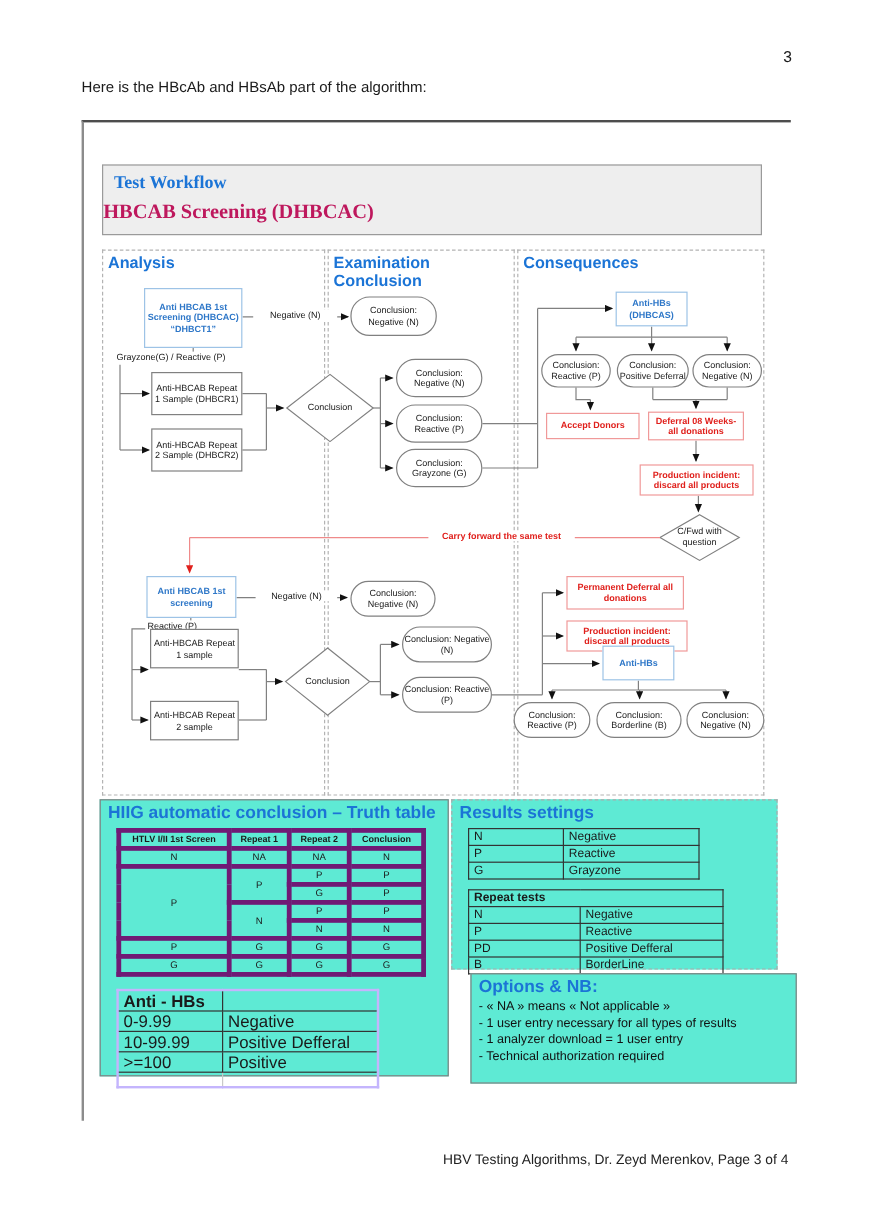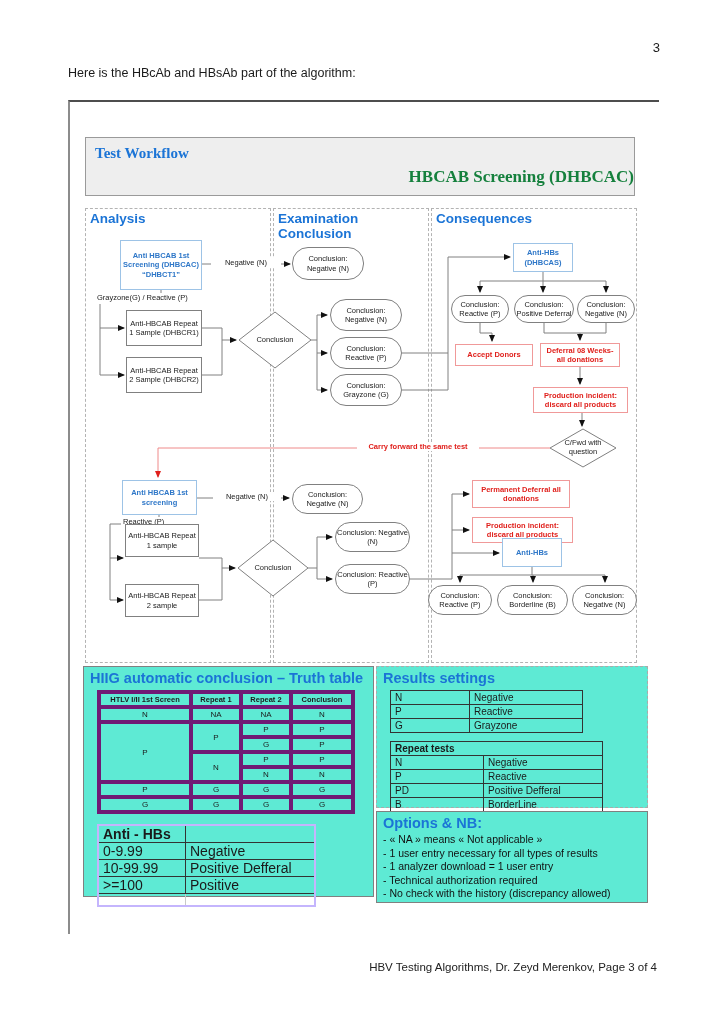--- a/index.html
+++ b/index.html
@@ -6,42 +6,42 @@
   body{width:724px;height:1024px;position:relative;background:#fff;
        font-family:"Liberation Sans",sans-serif;color:#1a1a1a;overflow:hidden}
   
   .frame{position:absolute;left:68px;top:100px;width:589px;height:832px;
          border-top:2px solid #4d4d4d;border-left:2px solid #8c8c8c}
   
   .wfhead{position:absolute;left:85px;top:137px;width:550px;height:59px;
           background:#eeeeee;border:1px solid #9a9a9a;box-sizing:border-box}
   .wftitle{position:absolute;left:9px;top:7px;font-family:"Liberation Serif",serif;
            font-weight:bold;font-size:15px;color:#1b74d6}
-  .wfsub{position:absolute;left:0;top:29px;width:100%;text-align:right;
-         font-family:"Liberation Serif",serif;font-weight:bold;font-size:17px;color:#15803d}
+  .wfsub{position:absolute;left:0;top:29px;width:100%;text-align:left;
+         font-family:"Liberation Serif",serif;font-weight:bold;font-size:17px;color:#be185d}
   
   .fc{position:absolute;left:85px;top:208px;width:552px;height:455px}
   .dashcol{position:absolute;top:0;height:455px;border:1px dashed #b3b3b3;box-sizing:border-box}
   .colhead{font-size:13.5px;font-weight:bold;color:#1b74d6;padding:2px 4px;line-height:1.12}
   .fc svg{position:absolute;left:0;top:0}
   .node{position:absolute;display:flex;align-items:center;justify-content:center;
         text-align:center;font-size:7.5px;line-height:1.25;background:#fff;box-sizing:border-box;padding:1px}
   .gb{border:1px solid #808080;color:#1a1a1a}
   .nb{border:1px solid #9dc3e6;color:#2e77c8;font-weight:bold}
   .rb{border:1px solid #f09999;color:#e0201c;font-weight:bold}
   .el{border:1px solid #808080;border-radius:16px;color:#1a1a1a}
   .dl{position:absolute;text-align:center;font-size:7.5px;line-height:1.2;color:#1a1a1a}
   .fl{position:absolute;font-size:7.5px;background:#fff;white-space:nowrap;padding:0 2px;color:#1a1a1a}
   .fl.red{color:#e0201c;font-weight:bold}
   .fl.ctr{text-align:center}
   
   .panel{position:absolute;box-sizing:border-box;background:#5eead4}
   .p-left{left:83px;top:666px;width:291px;height:231px;border:1px solid #808080}
   .p-rs{left:376px;top:666px;width:272px;height:142px;border:1px dashed #aaa}
-  .p-opt{left:376px;top:811px;width:272px;height:92px;border:1px solid #808080}
+  .p-opt{left:392px;top:811px;width:272px;height:92px;border:1px solid #808080}
   .sectitle{font-size:14.5px;font-weight:bold;color:#1b74d6;padding:3px 6px 2px 6px}
   table{border-collapse:collapse}
   .tt{font-size:8px;border:2px solid #333;margin:2px 0 0 13px}
   .tt th,.tt td{border:4px solid #701a75;text-align:center;padding:0;height:11px}
   .tt th{font-size:7.5px}
   .ah{font-size:14px;border:2px solid #c4b5fd;margin:10px 0 0 13px}
   .ah td{border:1px solid #333;padding:0 4px;height:14px;text-align:left}
   .ah tr.ghost td{border-color:#c9c9c9;height:11px}
   .rs{font-size:10px;border:1px solid #333;margin:2px 0 0 13px}
   .rs td{border:1px solid #333;padding:0 4px;height:13px;text-align:left}
@@ -307,16 +307,15 @@
   </tbody>
     </table>
 </div>
 
 <div class="panel p-opt">
   <div class="sectitle">Options &amp; NB:</div>
   <div class="optitem">- « NA » means « Not applicable »</div>
   <div class="optitem">- 1 user entry necessary for all types of results</div>
   <div class="optitem">- 1 analyzer download = 1 user entry</div>
   <div class="optitem">- Technical authorization required</div>
-  <div class="optitem">- No check with the history (discrepancy allowed)</div>
 </div>
 
 <div class="footer">HBV Testing Algorithms, Dr. Zeyd Merenkov, Page 3 of 4</div>
 
 </body></html>

